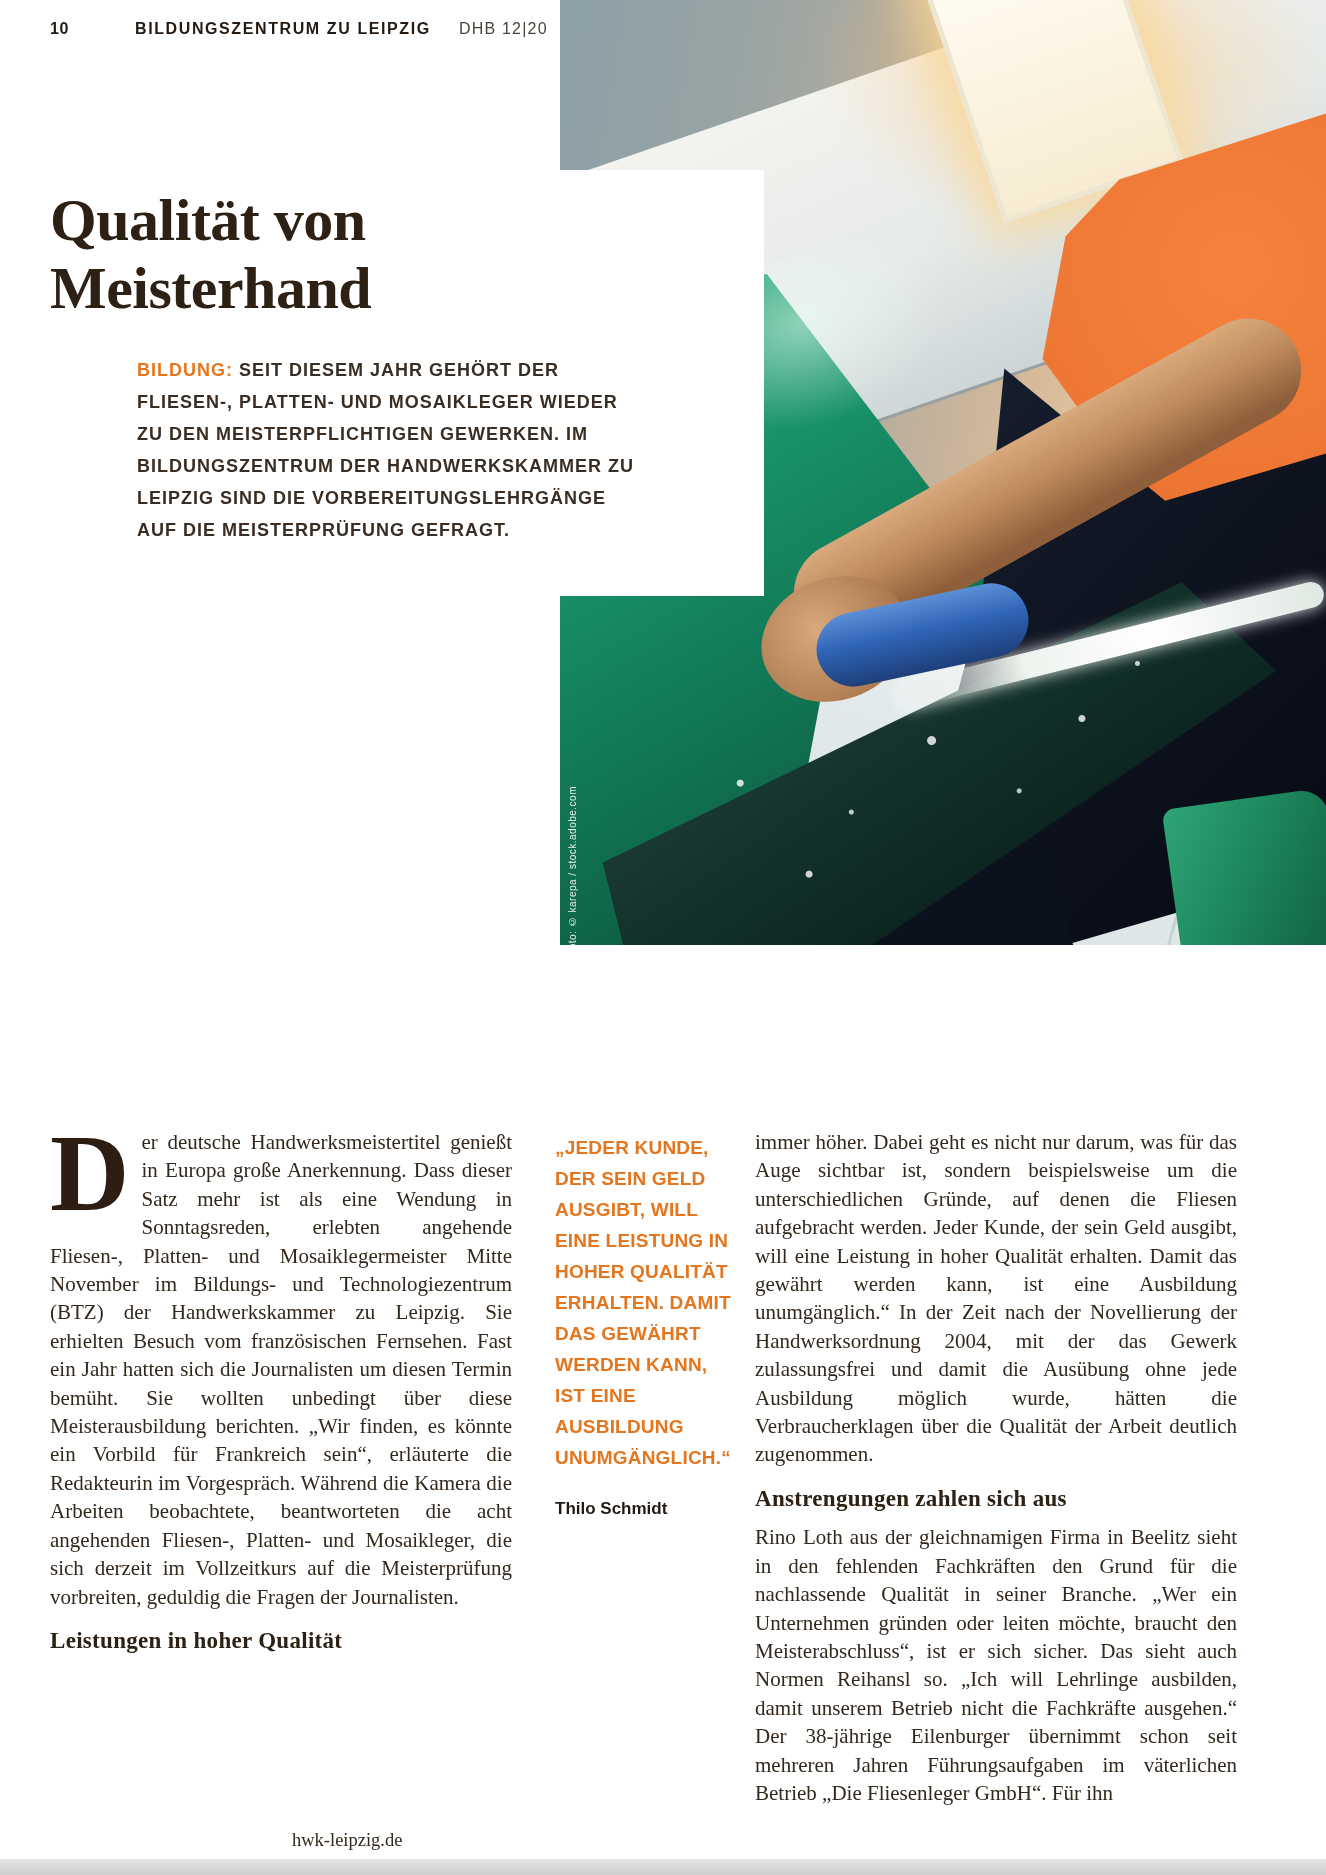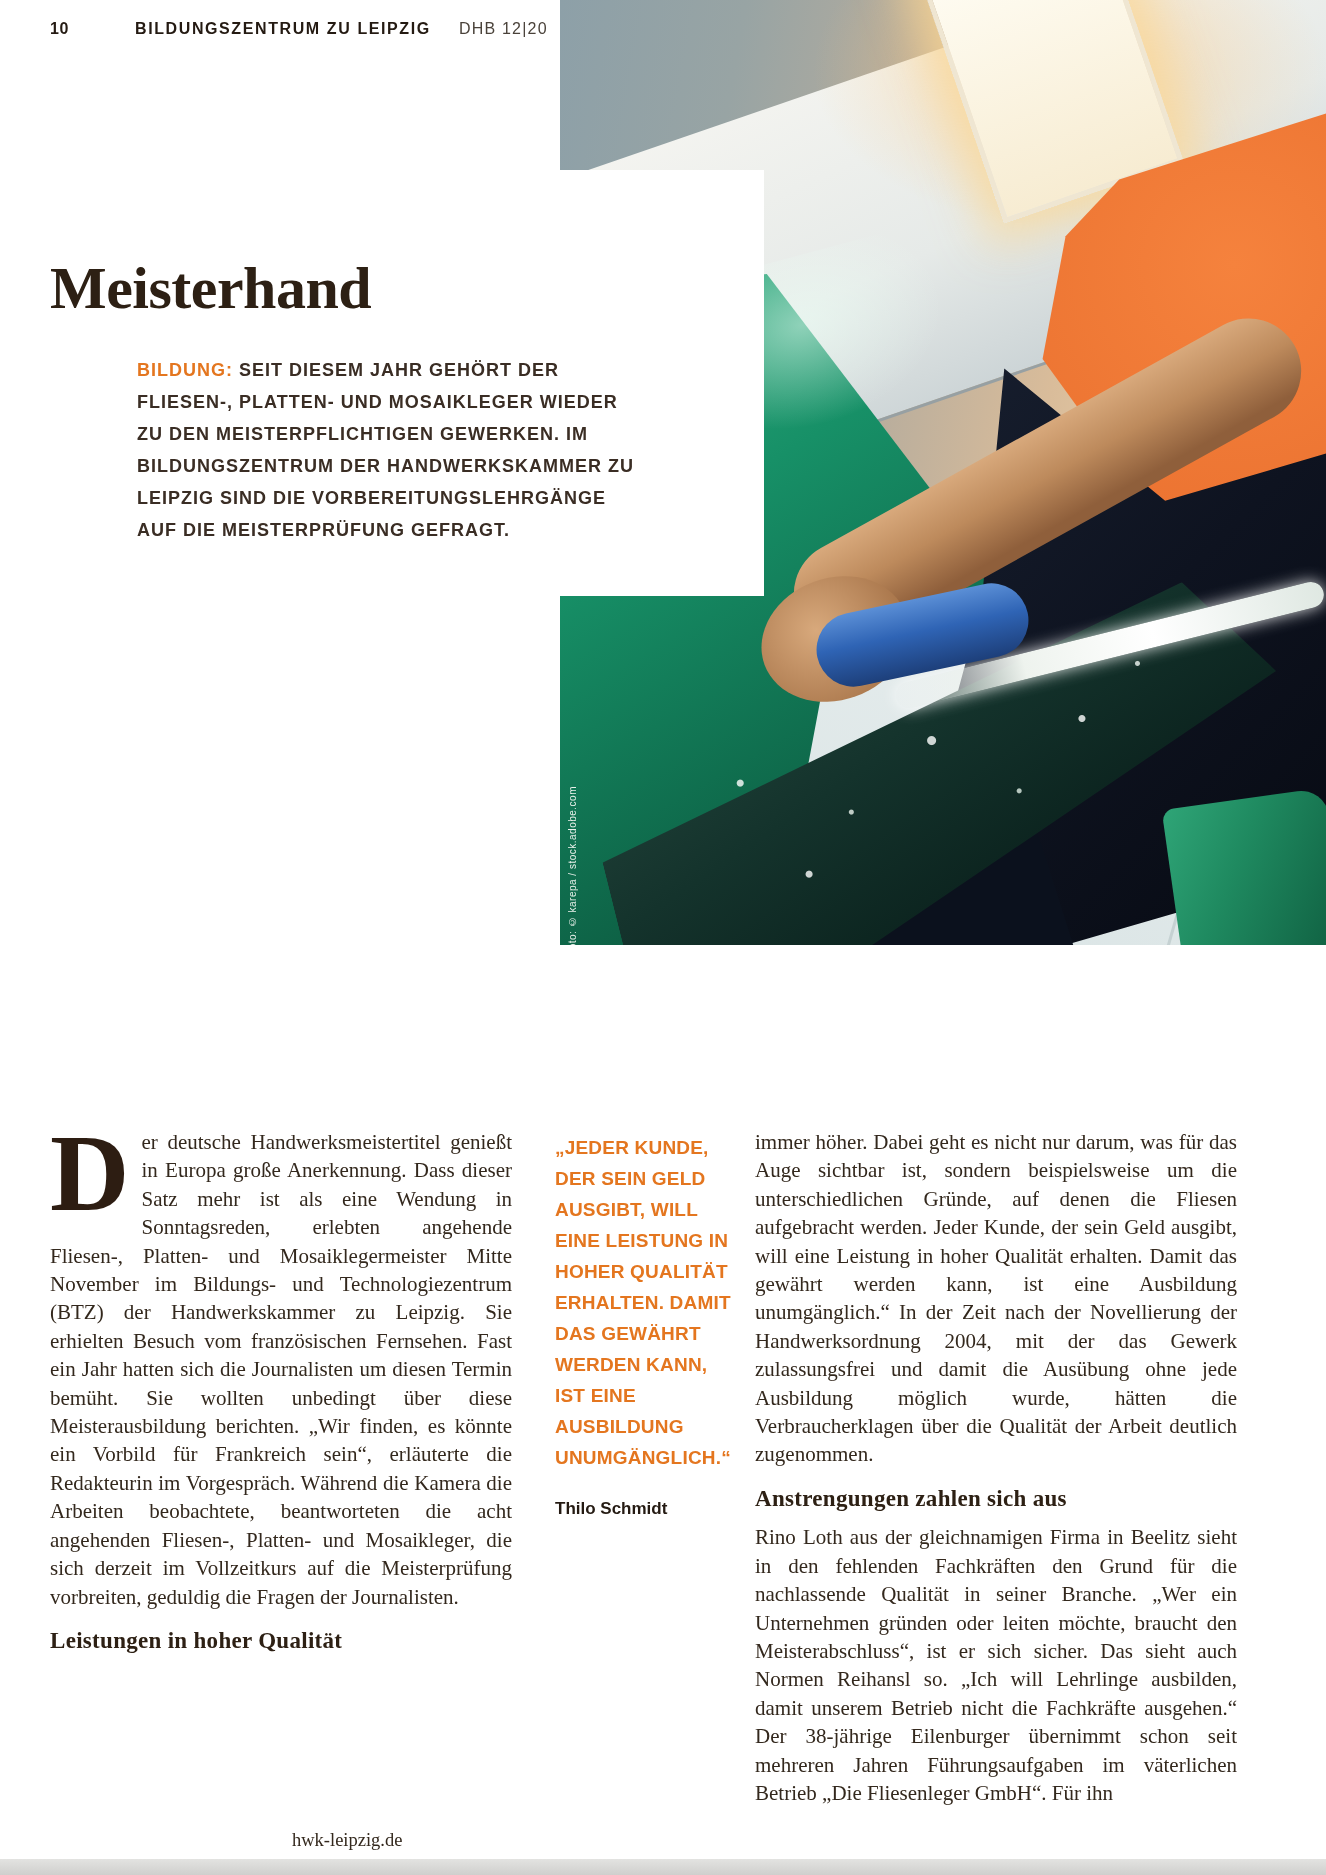--- a/index.html
+++ b/index.html
@@ -127,21 +127,21 @@
     <div class="ph-speckles"></div>
     <div class="ph-bladeedge"></div>
     <div class="ph-handle"></div>
     <div class="ph-bucket"></div>
     <div class="ph-credit">
       <span>Foto: © karepa / stock.adobe.com</span>
     </div>
   </div>
 
   <div class="titlebox">
-    <h1 class="title"><br><span>Meisterhand</span></h1>
+    <h1 class="title"><span>Qualität von</span><br><span>Meisterhand</span></h1>
     <p class="lead">
       <span class="kicker">BILDUNG:</span>
       <span>SEIT DIESEM JAHR GEHÖRT DER FLIESEN-, PLATTEN- UND MOSAIKLEGER WIEDER ZU DEN MEISTERPFLICHTIGEN GEWERKEN. IM BILDUNGSZENTRUM DER HANDWERKSKAMMER ZU LEIPZIG SIND DIE VORBEREITUNGSLEHRGÄNGE AUF DIE MEISTERPRÜFUNG GEFRAGT.</span>
     </p>
   </div>
 
   <div class="col col1">
     <p><span class="dropcap">D</span><span>er deutsche Handwerksmeistertitel genießt in Europa große Anerkennung. Dass dieser Satz mehr ist als eine Wendung in Sonntagsreden, erlebten angehende Fliesen-, Platten- und Mosaiklegermeister Mitte November im Bildungs- und Technologiezentrum (BTZ) der Handwerkskammer zu Leipzig. Sie erhielten Besuch vom französischen Fernsehen. Fast ein Jahr hatten sich die Journalisten um diesen Termin bemüht. Sie wollten unbedingt über diese Meisterausbildung berichten. „Wir finden, es könnte ein Vorbild für Frankreich sein“, erläuterte die Redakteurin im Vorgespräch. Während die Kamera die Arbeiten beobachtete, beantworteten die acht angehenden Fliesen-, Platten- und Mosaikleger, die sich derzeit im Vollzeitkurs auf die Meisterprüfung vorbreiten, geduldig die Fragen der Journalisten.</span></p>
     <h3 class="subhead">Leistungen in hoher Qualität</h3>
   </div>

